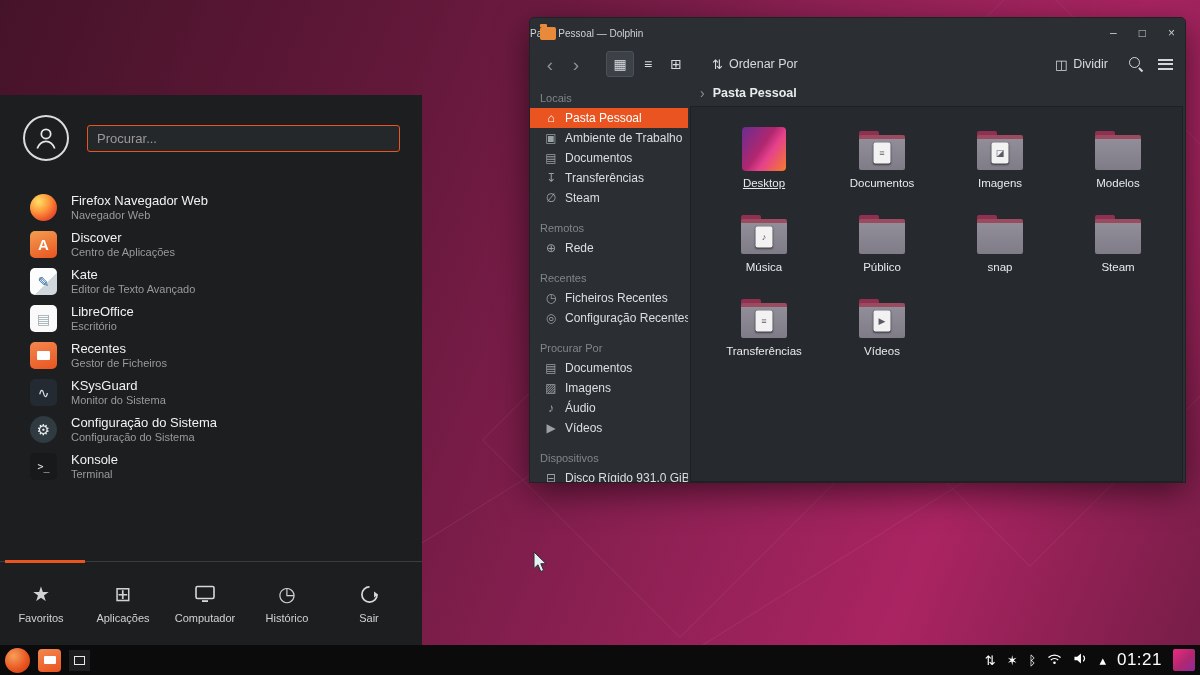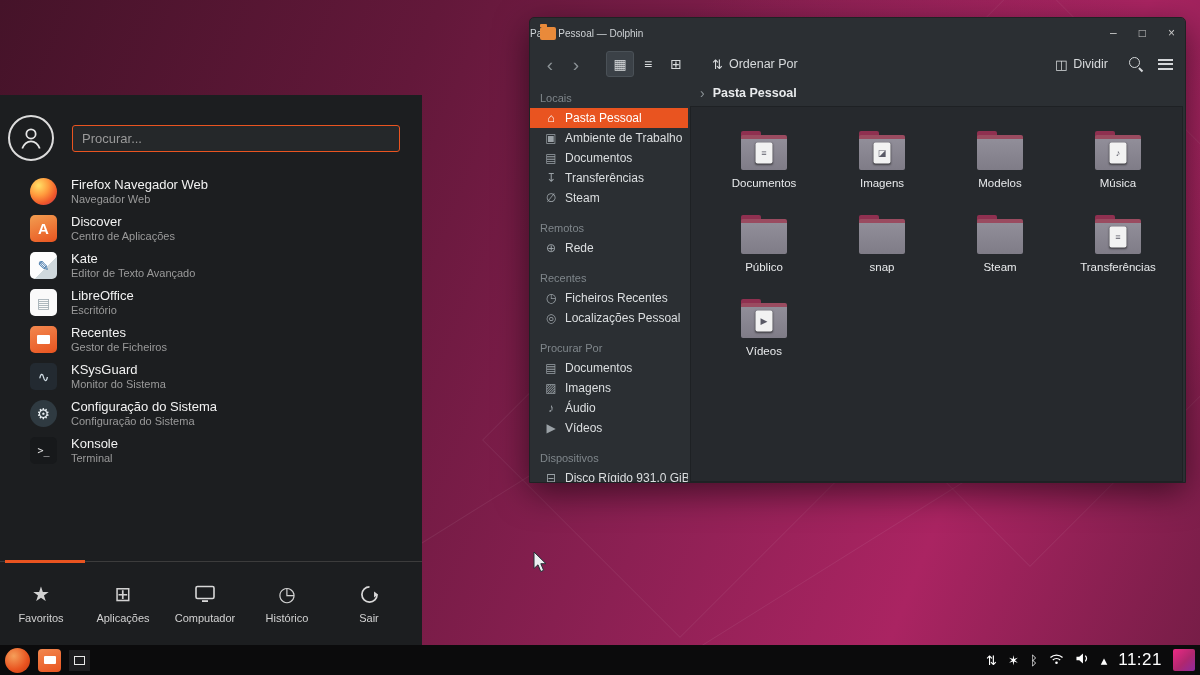--- a/index.html
+++ b/index.html
@@ -6,25 +6,25 @@
   html,body{width:1200px;height:675px;overflow:hidden;font-family:"Liberation Sans","DejaVu Sans",sans-serif;background:#000}
   .screen{position:relative;width:1200px;height:675px;overflow:hidden;
     background:
       radial-gradient(ellipse 560px 360px at 76% 32%, rgba(206,44,116,.55), rgba(0,0,0,0) 70%),
       linear-gradient(112deg, var(--wp-dark,#451329) 0%, #63183a 30%, #8c2053 58%, var(--wp-bright,#aa2462) 78%, #751d46 100%);}
   .wp-tri{position:absolute;border:1px solid rgba(255,255,255,.06)}
   .wp-line{position:absolute;height:1px;background:rgba(255,255,255,.07)}
 
   
   .launcher{position:absolute;left:0;top:95px;width:422px;height:550px;background:var(--panel,#1c1e20);z-index:10;display:flex;flex-direction:column}
-  .launcher-top{display:flex;align-items:center;gap:18px;padding:20px 22px 0 8px}
+  .launcher-top{display:flex;align-items:center;gap:18px;padding:20px 22px 0 23px}
   .avatar{width:46px;height:46px;border-radius:50%;border:2px solid #dcdcdc;display:flex;align-items:center;justify-content:center;flex:0 0 auto}
   .searchbox{flex:1;height:27px;background:#25282a;border:1px solid var(--accent,#e95420);border-radius:3px;color:#ddd;font-size:13px;padding:0 9px;outline:none}
   .searchbox::placeholder{color:#9a9a9a}
-  .applist{margin-top:12px}
+  .applist{margin-top:28px}
   .lrow{display:flex;align-items:center;gap:14px;height:37px;padding-left:30px;cursor:default}
   .appicon{width:27px;height:27px;flex:0 0 auto;border-radius:5px;display:flex;align-items:center;justify-content:center;position:relative;overflow:hidden}
   .appname{font-size:13px;color:#f2f2f2;line-height:1.18}
   .appdesc{font-size:11px;color:#9a9a9a;line-height:1.18}
   .ic-firefox{border-radius:50%;background:radial-gradient(circle at 32% 28%,#ffd963 4%,#ff9a3d 38%,#f0582a 68%,#b5305f 100%)}
   .ic-discover{background:linear-gradient(160deg,#f29e51,#e95420);color:#fff;font-weight:bold;font-size:15px}
   .ic-kate{background:linear-gradient(135deg,#fdfdfd 58%,#cfd8dc 59%);color:#27639d;font-size:14px}
   .ic-libre{background:#fafafa;color:#9aa7ad;font-size:14px}
   .ic-dolphin{background:linear-gradient(160deg,#f2884f,#e95420)}
   .ic-dolphin::after{content:"";width:13px;height:9px;background:#fff;border-radius:1px}
@@ -290,21 +290,21 @@
           </div>
         </div>
         <div class="ssec">
           <div class="shead">Recentes</div>
           <div class="sitem">
             <span class="sicon">◷</span>
             <span>Ficheiros Recentes</span>
           </div>
           <div class="sitem">
             <span class="sicon">◎</span>
-            <span>Localizações Pessoal</span>
+            <span>Configuração Recentes</span>
           </div>
         </div>
         <div class="ssec">
           <div class="shead">Procurar Por</div>
           <div class="sitem">
             <span class="sicon">▤</span>
             <span>Documentos</span>
           </div>
           <div class="sitem">
             <span class="sicon">▨</span>
@@ -328,20 +328,26 @@
         </div>
       </div>
 
       <div class="main">
         <div class="crumbbar">
           <span class="crumb-sep">›</span>
           <span class="crumb">Pasta Pessoal</span>
         </div>
 
         <div class="view">
+          <div class="fcell">
+            <div class="iconslot">
+                <div class="desktop-tile"></div>
+              </div>
+            <div class="flabel selected">Desktop</div>
+          </div>
           <div class="fcell">
             <div class="iconslot">
                 <div class="ficon">
                   <div class="fflap"></div>
                   <div class="fbody"></div>
               <div class="emblem">≡</div>
                 </div>
               </div>
             <div class="flabel">Documentos</div>
           </div>
@@ -446,18 +452,18 @@
             <circle cx="8" cy="11.5" r="1.4" fill="#fff"></circle>
           </svg>
       </span>
       <span>
         <svg width="15" height="13" viewBox="0 0 16 14">
             <path d="M1.5 5h3l4-3.5v11L4.5 9h-3z" fill="#fff"></path>
             <path d="M11 4a4.5 4.5 0 010 6" stroke="#fff" stroke-width="1.3" fill="none"></path>
           </svg>
       </span>
       <span class="trayglyph">▴</span>
-      <span class="clock">11:21</span>
+      <span class="clock">01:21</span>
       <div class="peek"></div>
     </div>
   </div>
 
 </div>
 
 </body></html>

